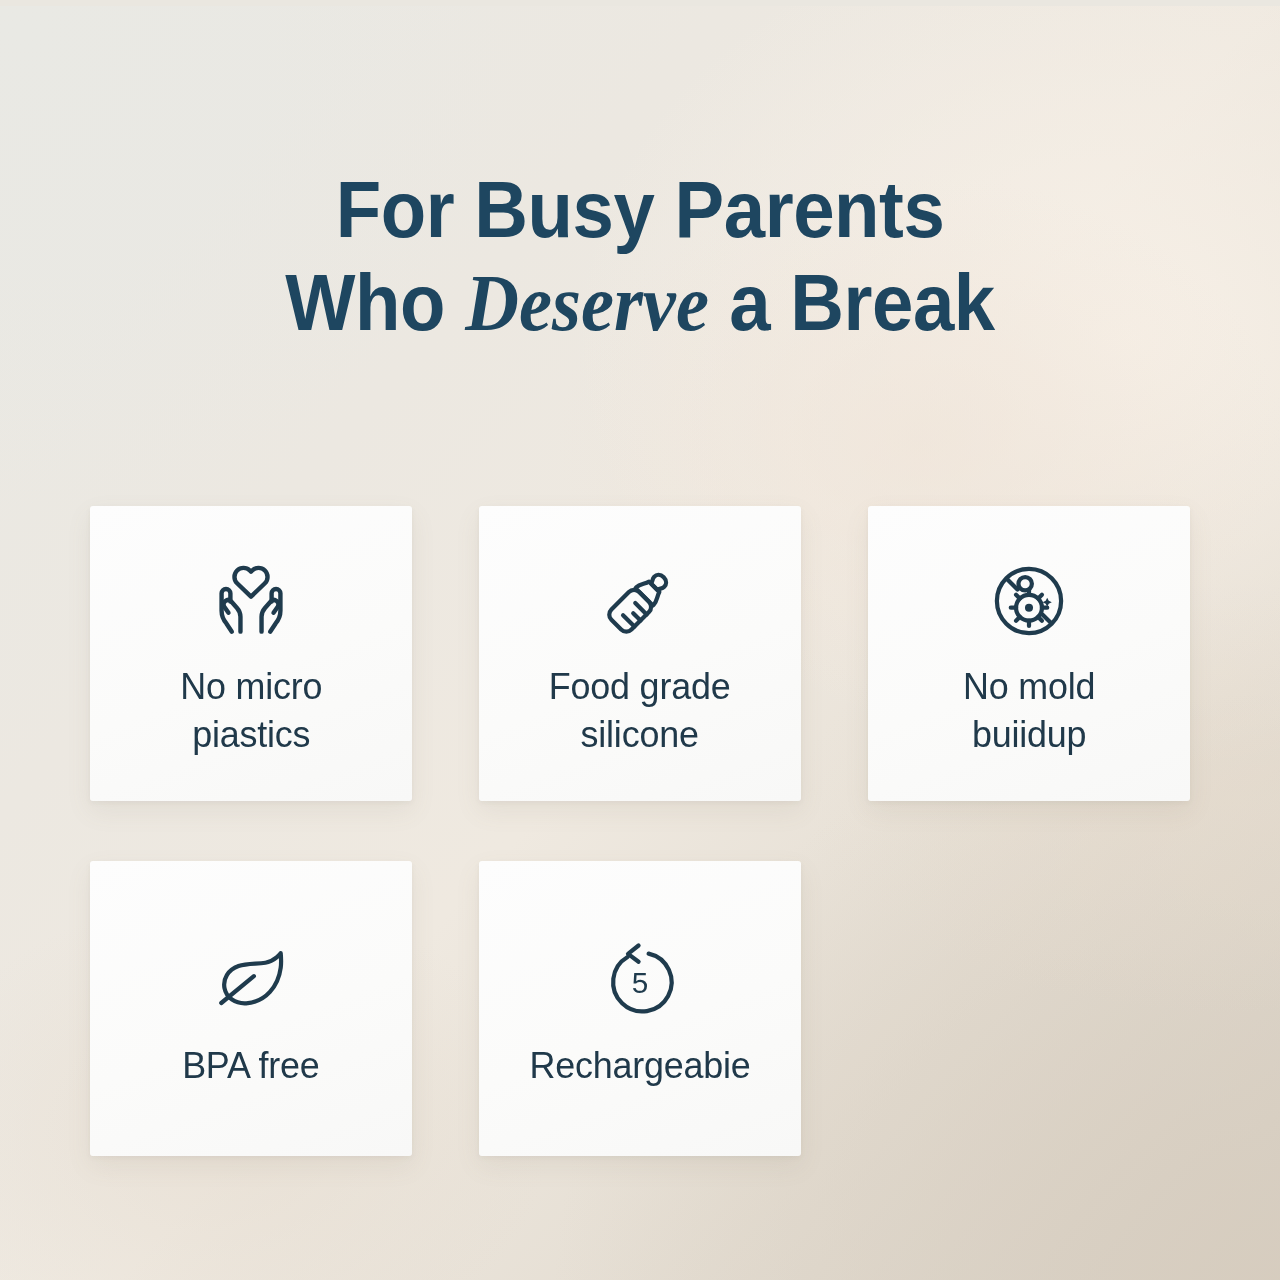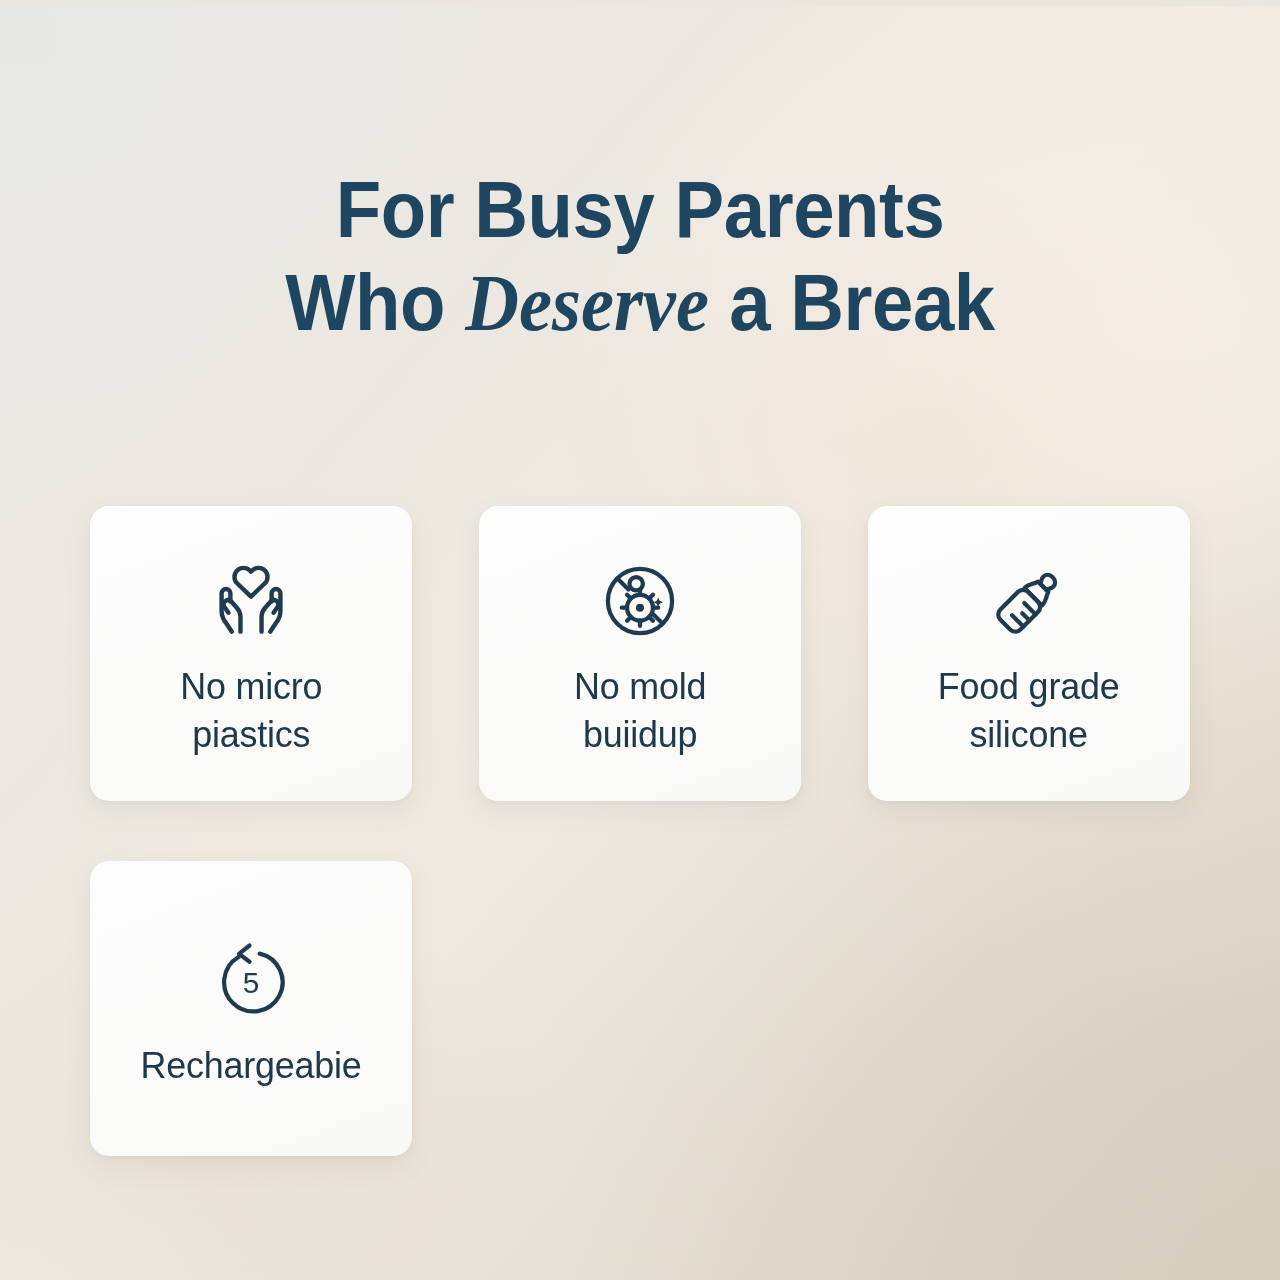--- a/index.html
+++ b/index.html
@@ -77,21 +77,21 @@
     display: grid;
     grid-template-columns: repeat(3, 322px);
     grid-template-rows: 295px 295px;
     column-gap: 67px;
     row-gap: 60px;
     z-index: 3;
   }
 
   .card {
     background: linear-gradient(160deg, #fdfdfd 0%, #fbfbfa 55%, #f8f8f7 100%);
-    border-radius: 19px;
+    border-radius: 3px;
     box-shadow:
       0 2px 5px rgba(120,108,94,0.07),
       0 10px 26px rgba(120,108,94,0.09);
     display: flex;
     flex-direction: column;
     align-items: center;
     justify-content: center;
     box-sizing: border-box;
     padding: 26px 18px;
   }
@@ -138,20 +138,39 @@
           <path d="M48 43.5 L33.5 29.5 a9.4 9.4 0 0 1 0 -13.3 a9.4 9.4 0 0 1 13.3 0 L48 17.4
                    l1.2 -1.2 a9.4 9.4 0 0 1 13.3 0 a9.4 9.4 0 0 1 0 13.3 Z"></path>
           <path d="M37 80 V64.5 c0 -3.6 -1.3 -6.6 -3.6 -9.2 l-6.2 -7 a4.6 4.6 0 0 0 -7.3 5.4 l4.6 6.6"></path>
           <path d="M26.5 48.6 V40 a4.6 4.6 0 0 0 -9.2 0 v18.2 c0 5 1.7 9.3 5 13.2 L28 80"></path>
           <path d="M59 80 V64.5 c0 -3.6 1.3 -6.6 3.6 -9.2 l6.2 -7 a4.6 4.6 0 0 1 7.3 5.4 l-4.6 6.6"></path>
           <path d="M69.5 48.6 V40 a4.6 4.6 0 0 1 9.2 0 v18.2 c0 5 -1.7 9.3 -5 13.2 L68 80"></path>
         </svg>
       </span>
       <div class="card-label">No micro
 piastics</div>
+    </div>
+
+    <div class="card row-1">
+      <span class="icon-wrap">
+        <svg viewBox="0 0 96 96" fill="none" stroke="#1f3b4d" stroke-width="4.4" stroke-linecap="round" stroke-linejoin="round">
+          <g transform="rotate(45 48 48)">
+            <path d="M48 13 c5.2 0 7.4 3.6 7.4 6.6 c0 3.4 -2.6 4.6 -2.6 7.4 h-9.6
+                     c0 -2.8 -2.6 -4 -2.6 -7.4 c0 -3 2.2 -6.6 7.4 -6.6 Z"></path>
+            <path d="M40.4 27 h15.2 c1.4 5.2 5.2 8.4 5.2 13.6 v1.2 H35.2 v-1.2
+                     c0 -5.2 3.8 -8.4 5.2 -13.6 Z"></path>
+            <rect x="33.2" y="42" width="29.6" height="41" rx="7.6"></rect>
+            <line x1="46" y1="53" x2="62.8" y2="53"></line>
+            <line x1="52" y1="62" x2="62.8" y2="62"></line>
+            <line x1="46" y1="71" x2="62.8" y2="71"></line>
+          </g>
+        </svg>
+      </span>
+      <div class="card-label">Food grade
+silicone</div>
     </div>
 
     <div class="card row-1">
       <span class="icon-wrap">
         <svg viewBox="0 0 96 96" fill="none" stroke="#1f3b4d" stroke-width="4.4" stroke-linecap="round" stroke-linejoin="round">
           <circle cx="48" cy="48" r="33.5"></circle>
           <line x1="25" y1="25" x2="36" y2="36"></line>
           <line x1="62" y1="62" x2="71" y2="71"></line>
           <circle cx="48" cy="55" r="13.5"></circle>
           <circle cx="48" cy="55" r="4.2" fill="#1f3b4d" stroke="none"></circle>
@@ -164,39 +183,31 @@
           <line x1="38.4" y1="64.6" x2="34.5" y2="68.5"></line>
           <line x1="57.6" y1="45.4" x2="61.5" y2="41.5"></line>
           <circle cx="44" cy="30" r="7"></circle>
           <path d="M67 44.5 l1.6 3.2 l3.2 1.6 l-3.2 1.6 l-1.6 3.2 l-1.6 -3.2 l-3.2 -1.6 l3.2 -1.6 Z" fill="#1f3b4d" stroke="none"></path>
         </svg>
       </span>
       <div class="card-label">No mold
 buiidup</div>
     </div>
 
-    <div class="card row-1">
-      <span class="icon-wrap">
-        <svg viewBox="0 0 96 96" fill="none" stroke="#1f3b4d" stroke-width="4.4" stroke-linecap="round" stroke-linejoin="round">
-          <g transform="rotate(45 48 48)">
-            <path d="M48 13 c5.2 0 7.4 3.6 7.4 6.6 c0 3.4 -2.6 4.6 -2.6 7.4 h-9.6
-                     c0 -2.8 -2.6 -4 -2.6 -7.4 c0 -3 2.2 -6.6 7.4 -6.6 Z"></path>
-            <path d="M40.4 27 h15.2 c1.4 5.2 5.2 8.4 5.2 13.6 v1.2 H35.2 v-1.2
-                     c0 -5.2 3.8 -8.4 5.2 -13.6 Z"></path>
-            <rect x="33.2" y="42" width="29.6" height="41" rx="7.6"></rect>
-            <line x1="46" y1="53" x2="62.8" y2="53"></line>
-            <line x1="52" y1="62" x2="62.8" y2="62"></line>
-            <line x1="46" y1="71" x2="62.8" y2="71"></line>
-          </g>
-        </svg>
-      </span>
-      <div class="card-label">Food grade
-silicone</div>
-    </div>
-
+    <div class="card row-2">
+      <span class="icon-wrap">
+        <svg viewBox="0 0 96 96" fill="none" stroke="#1f3b4d" stroke-width="4.4" stroke-linecap="round" stroke-linejoin="round">
+          <path d="M79 20 c0 0 -6 8.5 -16 10 c-9.4 1.4 -19.5 0.4 -28 3.5
+                   c-11 4 -16.6 13.4 -14.6 23.2 c2 9.8 11.2 16.3 22.6 15.6
+                   c20.5 -1.2 33.5 -18 36 -37 c0.8 -6.2 0 -15.3 0 -15.3 Z"></path>
+          <path d="M17 72 L51 44"></path>
+        </svg>
+      </span>
+      <div class="card-label">BPA free</div>
+    </div>
 
 
     <div class="card row-2">
       <span class="icon-wrap">
         <svg viewBox="0 0 96 96" fill="none" stroke="#1f3b4d" stroke-width="4.4" stroke-linecap="round" stroke-linejoin="round">
           <path d="M57 20.5 a30.5 30.5 0 1 1 -22 3.5"></path>
           <polyline points="46.5,12 35.5,20.8 46.5,29"></polyline>
           <text x="48" y="62" text-anchor="middle" font-family="Liberation Sans, sans-serif" font-size="31" fill="#1f3b4d" stroke="none">5</text>
         </svg>
       </span>

